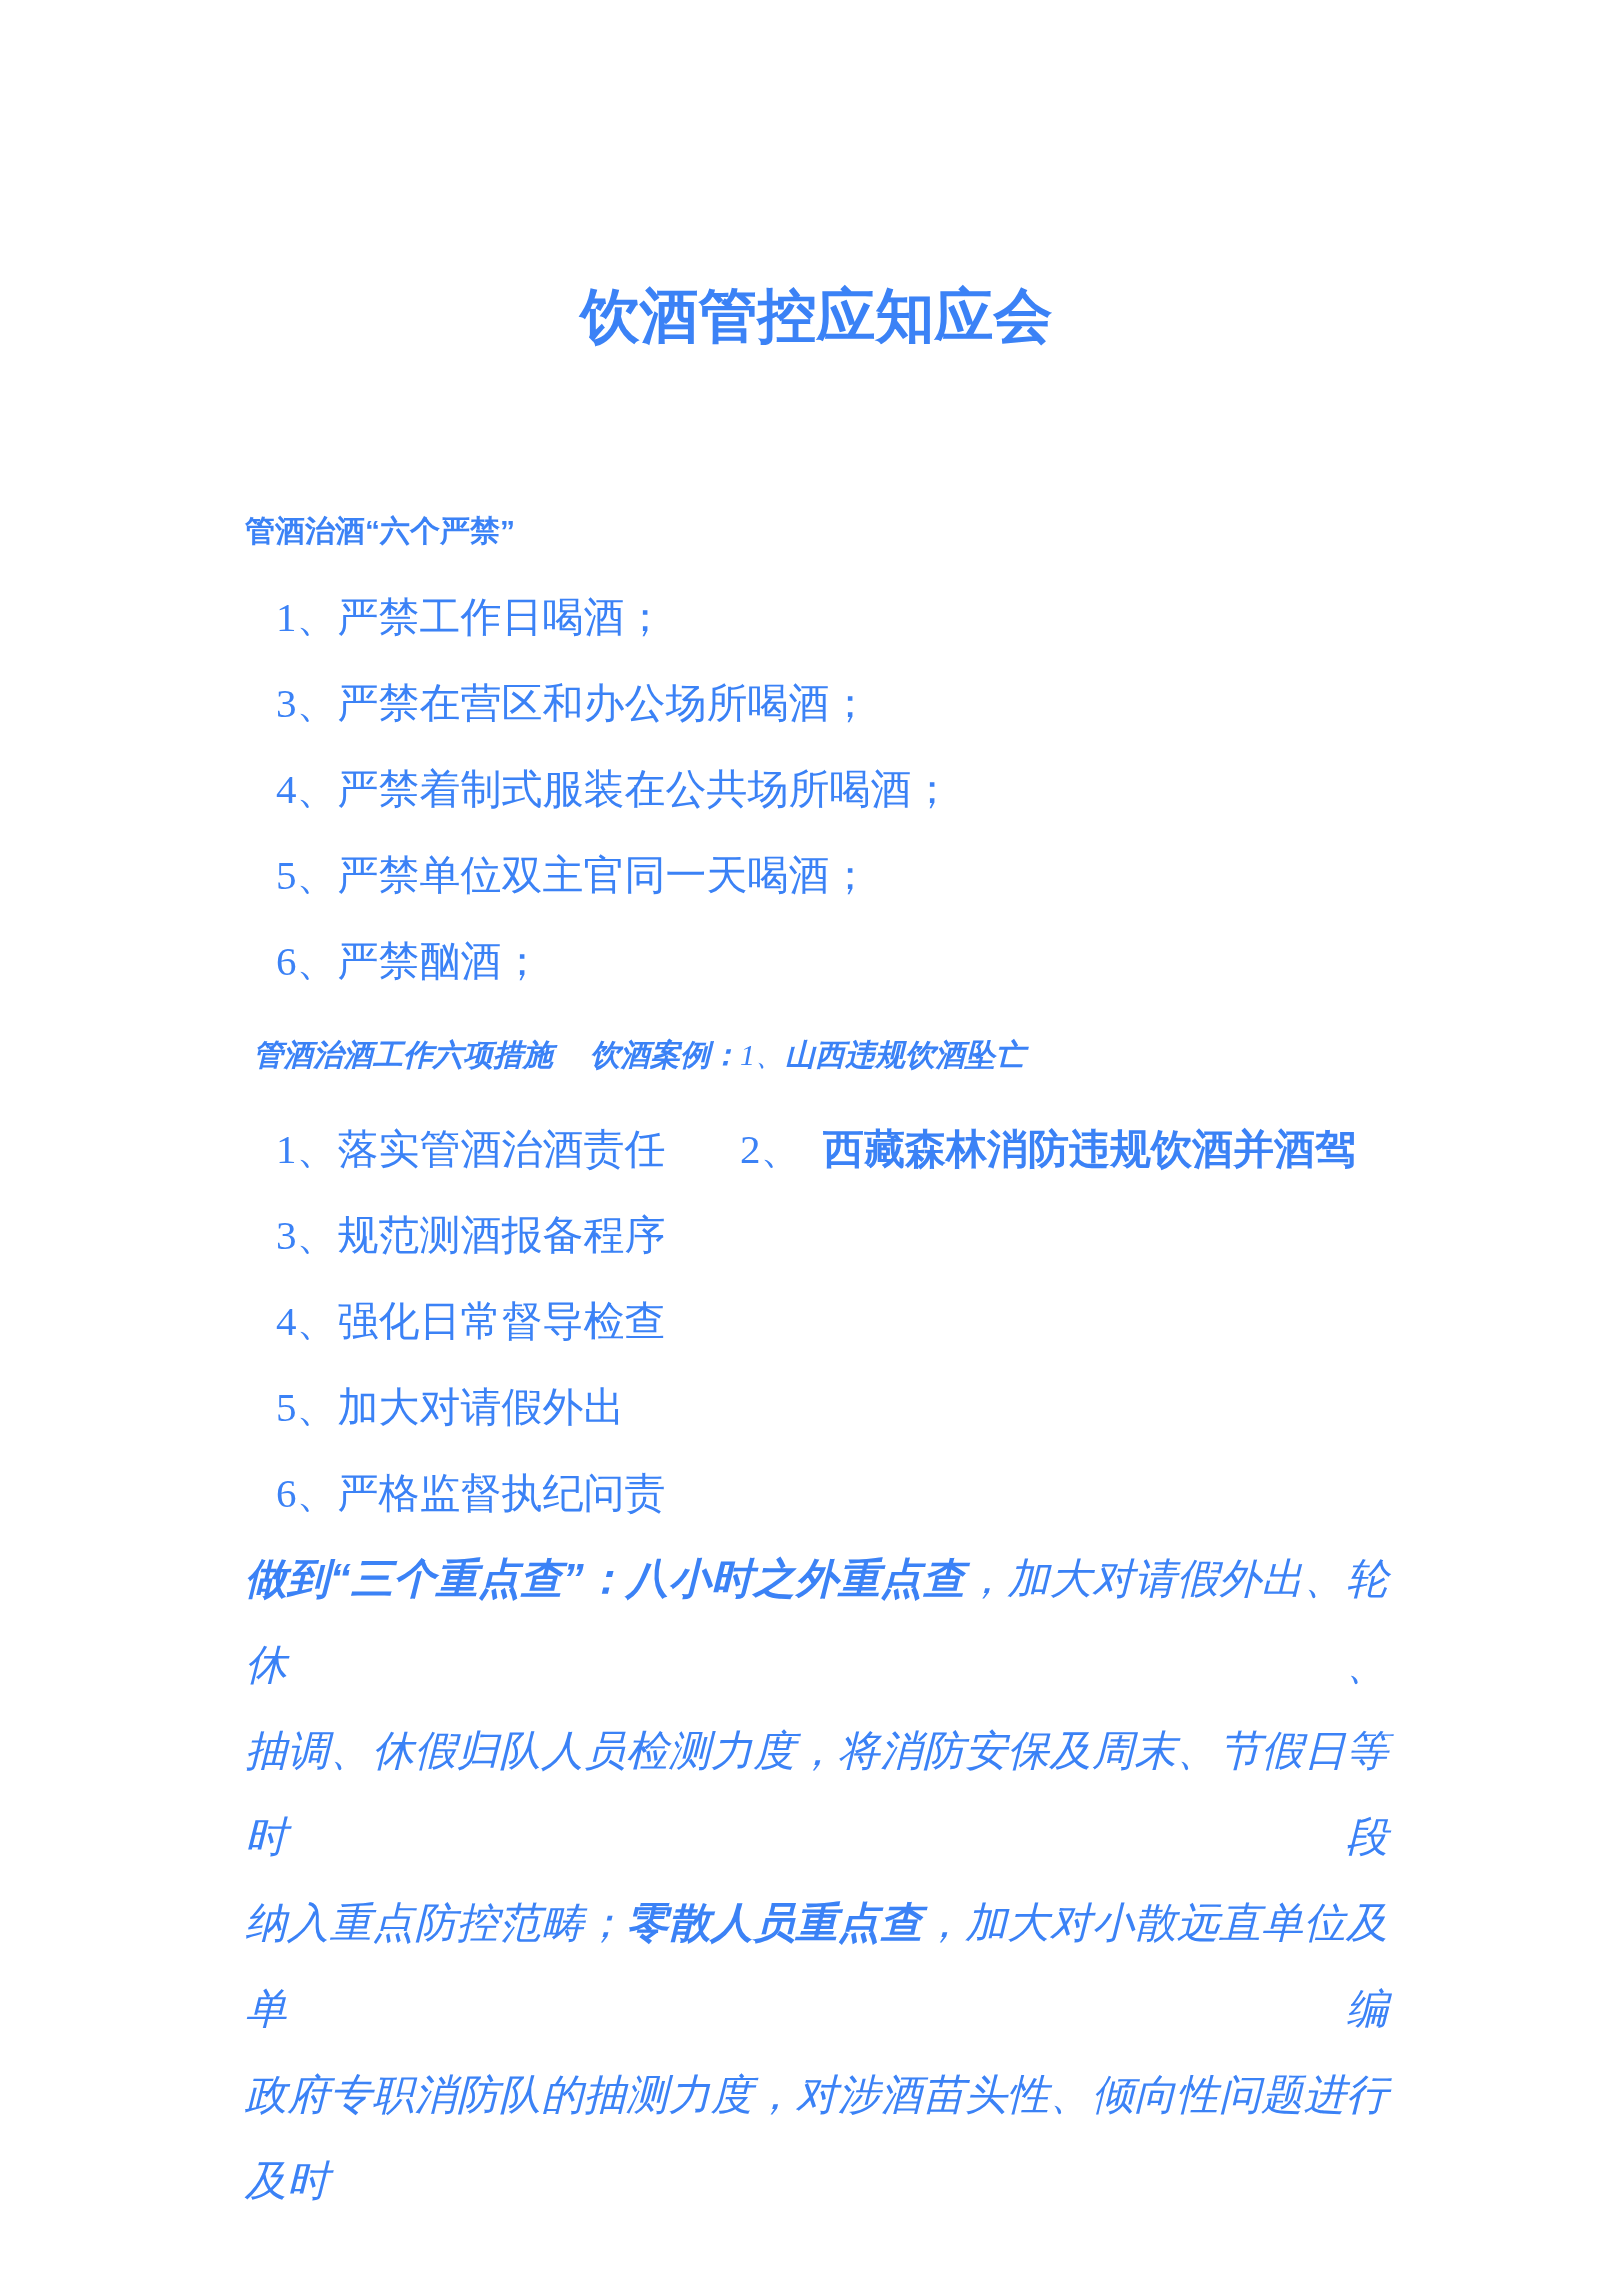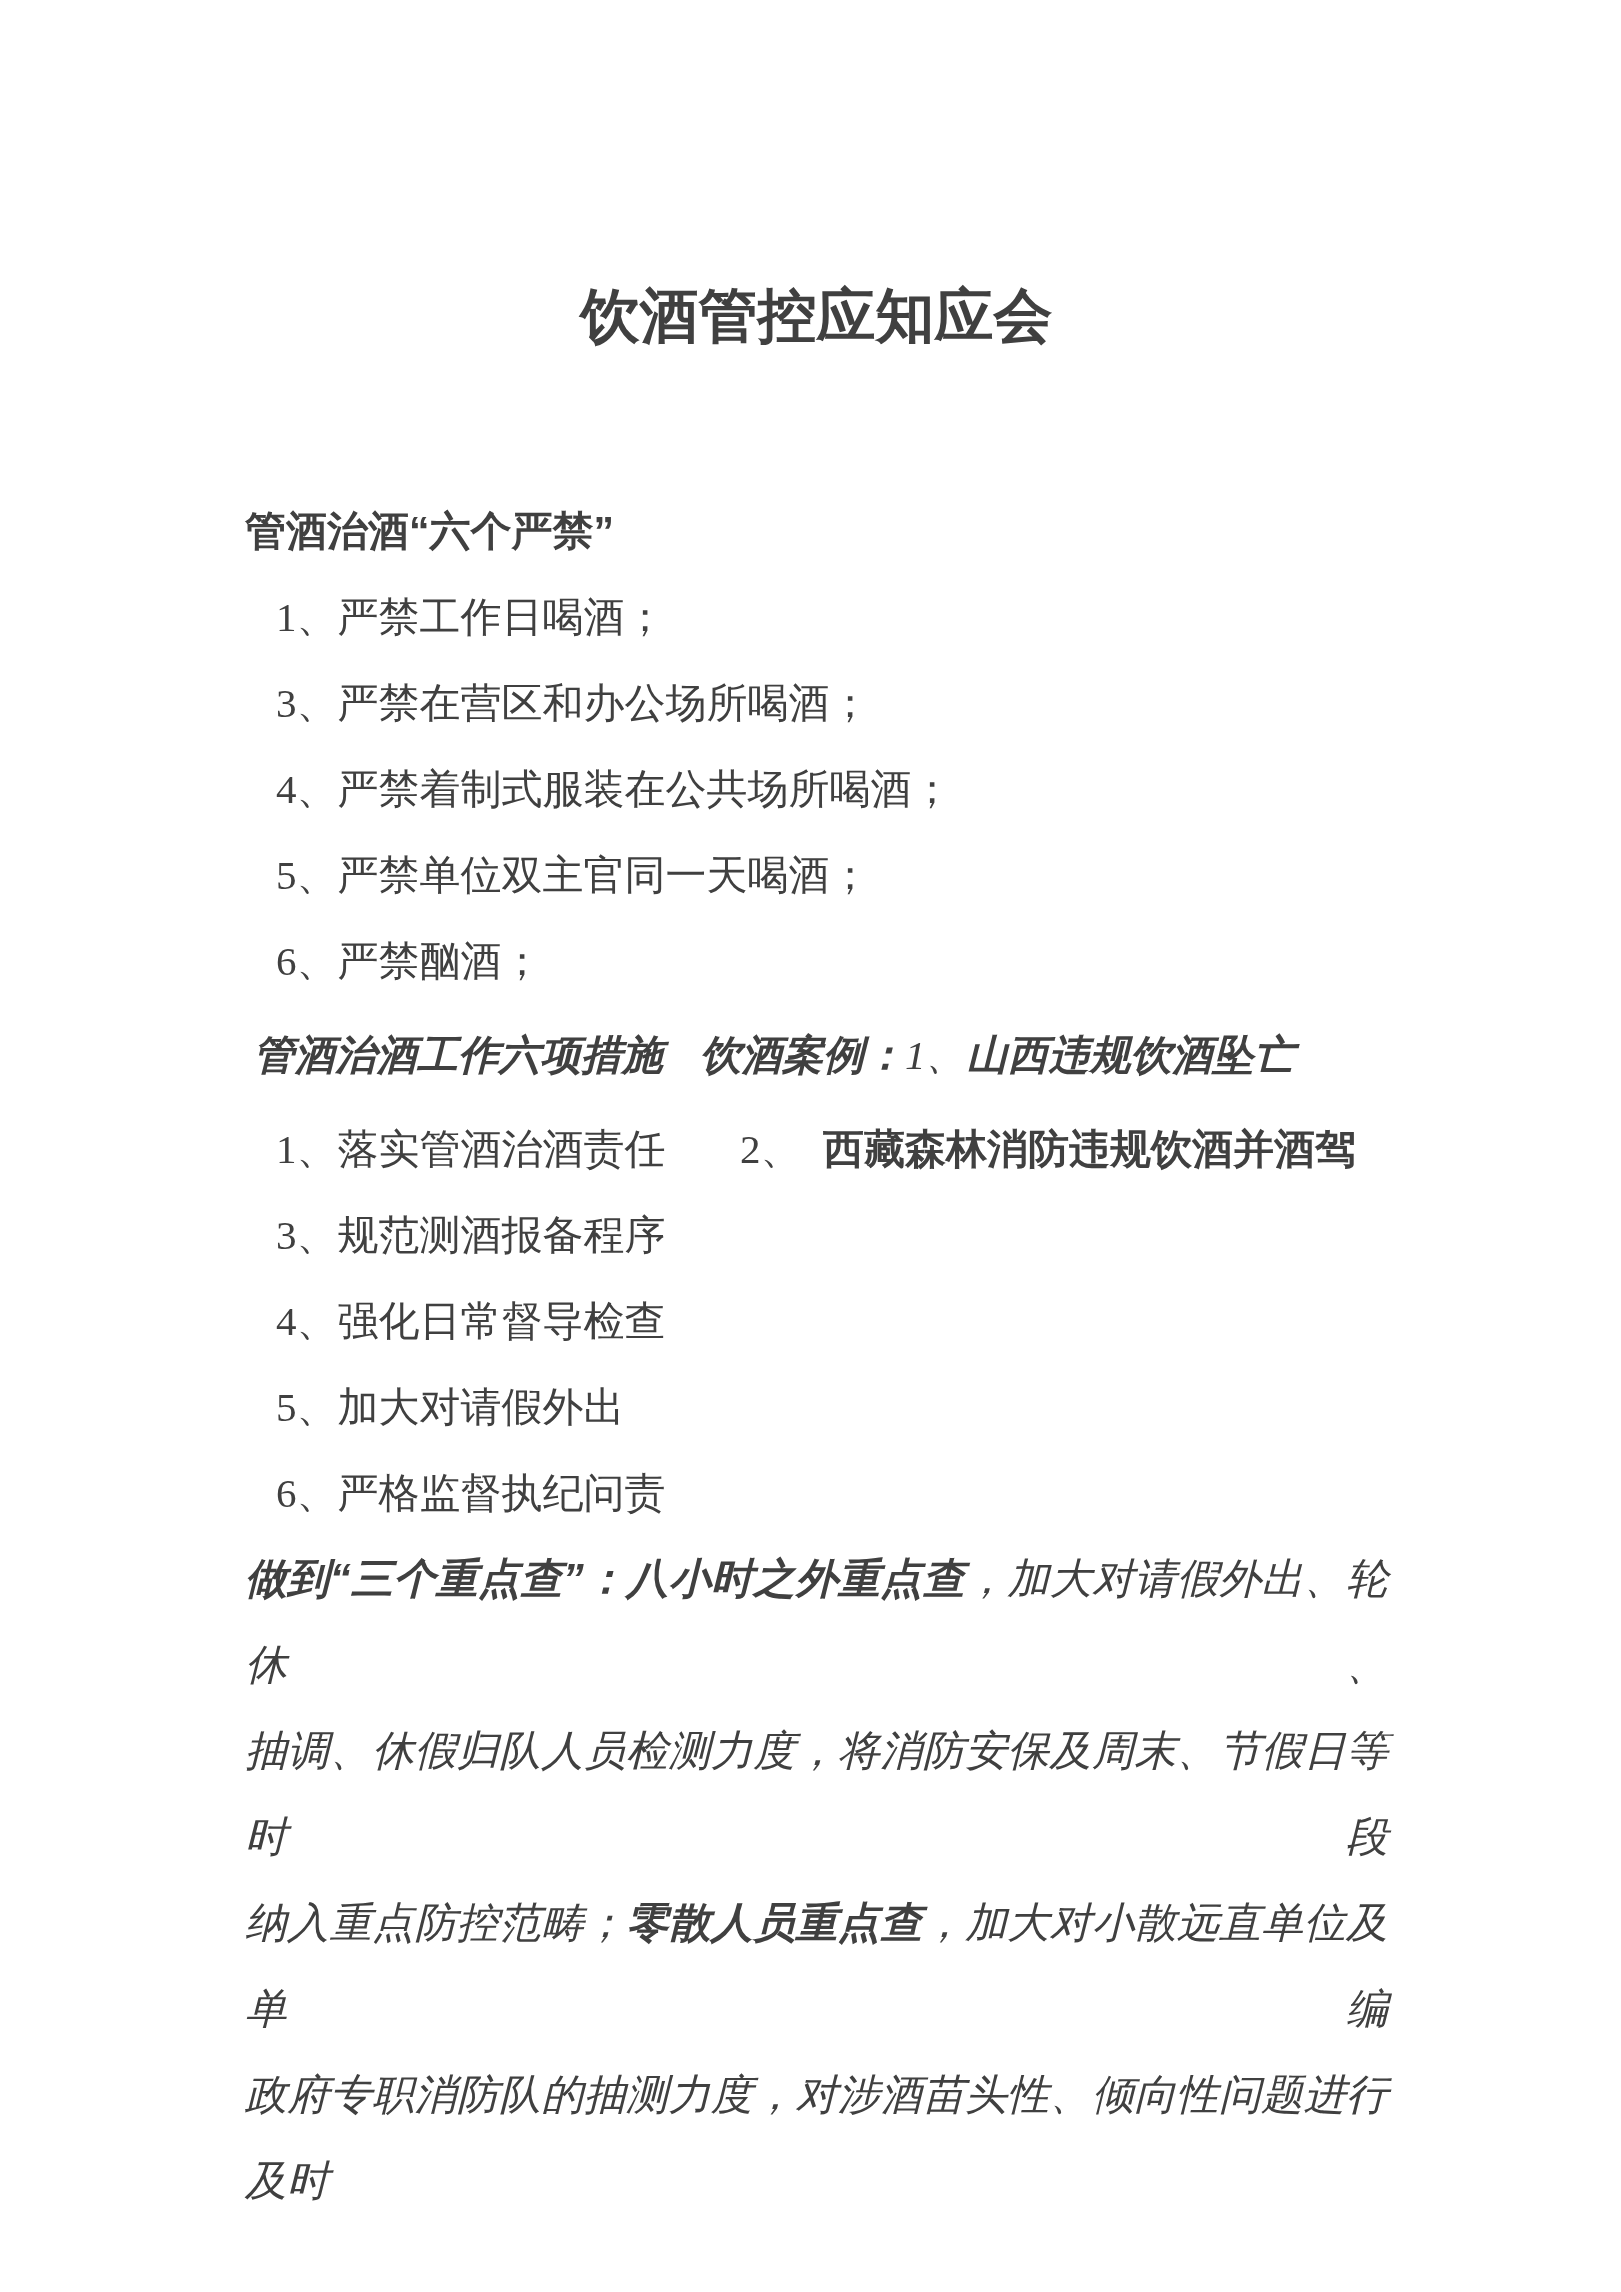--- a/index.html
+++ b/index.html
@@ -1,31 +1,31 @@
 <!DOCTYPE html>
 <html><head>
 <meta charset="utf-8">
 <style>
   html,body{margin:0;padding:0;background:#9a9a9a;}
   .page{
-    width:1621px;height:2293px;background:#ffffff;color:#404040;
+    width:1621px;height:2293px;background:#ffffff;color:#3b82f6;
     margin:0 auto;position:relative;box-sizing:border-box;
     padding:279px 233px 0 245px;
     font-family:"Liberation Sans","DejaVu Sans",sans-serif;
     overflow:hidden;
   }
   .doc-title{
     margin:0;text-align:center;
     font-family:"Liberation Serif","DejaVu Serif",serif;
     font-weight:bold;font-size:59px;line-height:74px;
     white-space:nowrap;
   }
   .h-black{
     margin:135px 0 0 0;
-    font-weight:bold;font-size:41px;line-height:86px;
+    font-weight:bold;font-size:30px;line-height:86px;
     white-space:nowrap;
   }
   .h-black.flow{margin:8px;font-style:italic;}
   .num{
     font-family:"Liberation Serif","DejaVu Serif",serif;
     font-weight:normal;
   }
   ol.item-list{
     margin:0;padding:0 0 0 31px;list-style:none;position:relative;
   }

